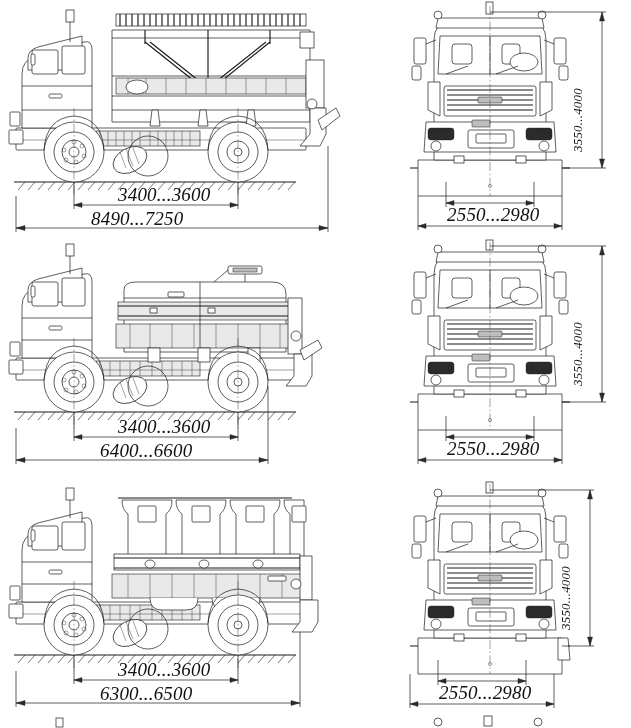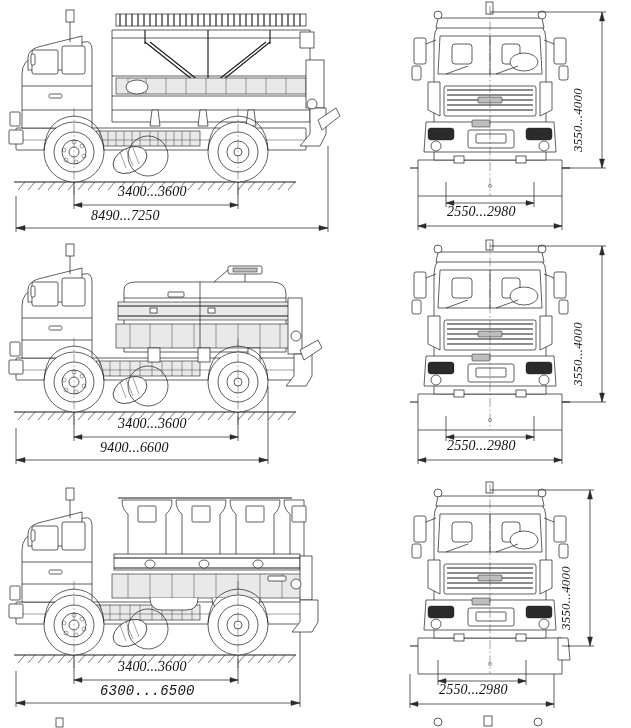--- a/index.html
+++ b/index.html
@@ -2,21 +2,21 @@
 <html><head>
 <meta charset="utf-8">
 <style>
   html,body{margin:0;padding:0;background:#ffffff;}
   body{width:631px;height:728px;position:relative;overflow:hidden;
        font-family:"Liberation Serif",serif;color:#1a1a1a;}
   .sheet{position:absolute;inset:0;}
   .panel{position:absolute;}
   .dimtext{position:absolute;font-style:italic;font-family:"Liberation Serif",serif;
            letter-spacing:.2px;white-space:nowrap;color:#111;}
-  .dimtext.h{font-size:14px;}
+  .dimtext.h{font-size:19px;}
   .dimtext.v{font-size:13px;transform-origin:left top;transform:rotate(-90deg);}
   svg{display:block;overflow:visible;}
   .ln{stroke:#1b1b1b;fill:none;stroke-width:.7;}
   .ln2{stroke:#1b1b1b;fill:none;stroke-width:1.15;}
   .lnT{stroke:#303030;fill:none;stroke-width:.45;}
   .fillw{fill:#ffffff;stroke:#1b1b1b;stroke-width:.7;}
   .fillg{fill:#e9e9e9;stroke:#1b1b1b;stroke-width:.6;}
   .filld{fill:#2b2b2b;stroke:#1b1b1b;stroke-width:.4;}
   .fillm{fill:#bdbdbd;stroke:#1b1b1b;stroke-width:.5;}
   .dimln{stroke:#1b1b1b;stroke-width:.7;fill:none;}
@@ -480,21 +480,21 @@
       </g>
       <g>
         <line class="dimln" x1="16" y1="220" x2="268" y2="220"></line>
         <path class="filld" d="M16 220 L25 217.5 L25 222.5 Z"></path>
         <path class="filld" d="M268 220 L259 217.5 L259 222.5 Z"></path>
         <line class="dimln" x1="16" y1="188" x2="16" y2="224"></line>
         <line class="dimln" x1="268" y1="146" x2="268" y2="224"></line>
       </g>
     </svg>
     <span class="dimtext h" style="left:118px;top:176px;">3400...3600</span>
-    <span class="dimtext h" style="left:100px;top:200px;">9400...6600</span>
+    <span class="dimtext h" style="left:100px;top:200px;">6400...6600</span>
   </div>
 
   <div class="panel" style="left:390px;top:240px;width:241px;height:240px;">
     <svg width="241" height="240" viewBox="0 0 241 240">
       <g>
         <line class="ln2" x1="20" y1="162" x2="180" y2="162"></line>
         <g class="hatch">
           <line x1="30" y1="172" x2="38" y2="162"></line>
             <line x1="44" y1="172" x2="52" y2="162"></line>
           <line x1="58" y1="172" x2="66" y2="162"></line>
@@ -736,21 +736,21 @@
         <line class="dimln" x1="16" y1="223" x2="300" y2="223"></line>
         <path class="filld" d="M16 223 L25 220.5 L25 225.5 Z"></path>
         <path class="filld" d="M300 223 L291 220.5 L291 225.5 Z"></path>
         <line class="dimln" x1="16" y1="191" x2="16" y2="227"></line>
         <line class="dimln" x1="300" y1="152" x2="300" y2="227"></line>
       </g>
 
       <rect class="ln" x="56" y="238" width="7" height="9" fill="#fff"></rect>
     </svg>
     <span class="dimtext h" style="left:118px;top:179px;">3400...3600</span>
-    <span class="dimtext h" style="left:100px;top:203px;font-family:Liberation Mono, monospace;">6300...6500</span>
+    <span class="dimtext h" style="left:100px;top:203px;">6300...6500</span>
   </div>
 
   <div class="panel" style="left:390px;top:480px;width:241px;height:248px;">
     <svg width="241" height="248" viewBox="0 0 241 248">
       <g>
         <line class="ln2" x1="20" y1="166" x2="180" y2="166"></line>
         <g class="hatch">
           <line x1="30" y1="176" x2="38" y2="166"></line>
             <line x1="44" y1="176" x2="52" y2="166"></line>
           <line x1="58" y1="176" x2="66" y2="166"></line>

